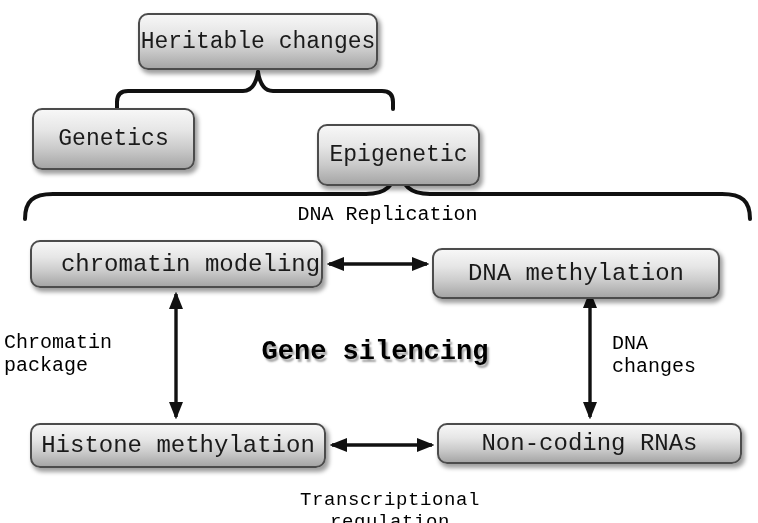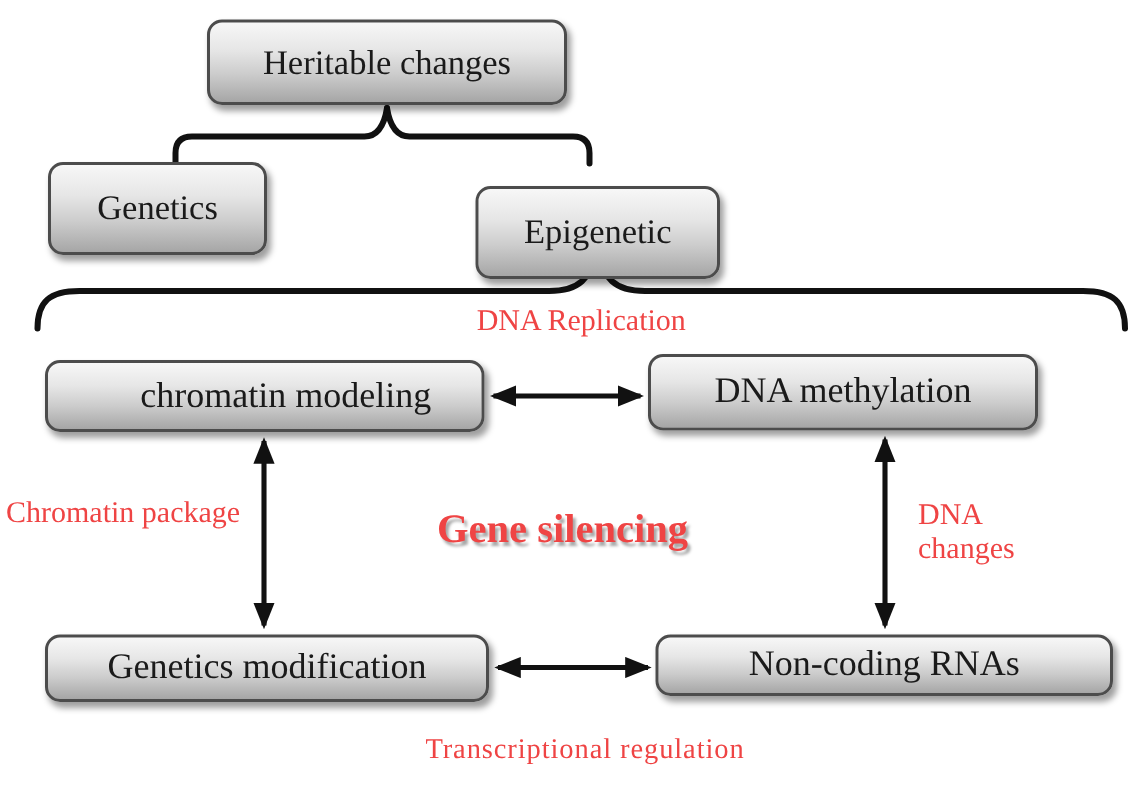--- a/index.html
+++ b/index.html
@@ -1,40 +1,40 @@
 <!DOCTYPE html>
 <html><head>
 <meta charset="utf-8">
 <style>
   html,body{margin:0;padding:0;background:#ffffff;}
   .canvas{
     position:relative;
     width:758px;height:523px;
     background:#ffffff;
     overflow:hidden;
-    font-family:Liberation Serif, serif;
+    font-family:Liberation Mono, monospace;
   }
   .connector-layer{position:absolute;left:0;top:0;width:758px;height:523px;}
   .node{
     position:absolute;box-sizing:border-box;
     border:2px solid #4c4c4c;border-radius:10px;
     background:linear-gradient(180deg,#f7f7f7 0%,#e6e6e6 35%,#cccccc 65%,#a6a6a6 100%);
     box-shadow:2.5px 3.5px 4px rgba(0,0,0,0.38);
     display:flex;align-items:center;justify-content:center;
     color:#1a1a1a;
   }
   .node-heritable{left:138px;top:13px;width:240px;height:57px;font-size:23px;}
-  .node-genetics{left:32px;top:108px;width:146px;height:62px;font-size:23px;}
+  .node-genetics{left:32px;top:108px;width:163px;height:62px;font-size:23px;}
   .node-epigenetic{left:317px;top:108px;width:163px;height:62px;font-size:23px;margin-top:16px;}
   .node-chromatin{left:30px;top:240px;width:293px;height:48px;font-size:24px;padding-left:28px;}
-  .node-methylation{left:432px;top:236px;width:260px;height:51px;font-size:24px;text-align:center;}
+  .node-methylation{left:432px;top:248px;width:288px;height:51px;font-size:24px;text-align:center;}
   .node-histone{left:30px;top:423px;width:296px;height:45px;font-size:24px;}
   .node-noncoding{left:437px;top:423px;width:305px;height:41px;font-size:24px;text-align:right;}
   .floating-label{
-    position:absolute;color:#ef4444;text-align:center;
+    position:absolute;color:#000000;text-align:center;
   }
   .label-dna-replication{left:280px;top:203px;width:215px;font-size:20px;}
   .label-gene-silencing{
     left:245px;top:337px;width:260px;
     font-size:27px;font-weight:bold;
     text-shadow:2px 3px 2px rgba(0,0,0,0.35);
   }
   .label-chromatin-package{left:4px;top:331px;width:158px;font-size:20px;text-align:left;}
   .label-dna-repair{left:612px;top:332px;width:100px;font-size:20px;text-align:left;}
   .label-transcriptional{left:262px;top:489px;width:256px;font-size:19px;letter-spacing:0.6px;}
@@ -60,21 +60,21 @@
     <line x1="332" y1="445" x2="432" y2="445" stroke="#111111" stroke-width="3.4" marker-start="url(#ah)" marker-end="url(#ah)"></line>
     <line x1="176" y1="294" x2="176" y2="417" stroke="#111111" stroke-width="3.4" marker-start="url(#ah)" marker-end="url(#ah)"></line>
     <line x1="590" y1="293" x2="590" y2="417" stroke="#111111" stroke-width="3.4" marker-start="url(#ah)" marker-end="url(#ah)"></line>
   </svg>
 
   <div class="node node-heritable">Heritable changes</div>
   <div class="node node-genetics">Genetics</div>
   <div class="node node-epigenetic">Epigenetic</div>
   <div class="node node-chromatin">chromatin modeling</div>
   <div class="node node-methylation">DNA methylation</div>
-  <div class="node node-histone">Genetics modification</div>
+  <div class="node node-histone">Histone methylation</div>
   <div class="node node-noncoding">Non-coding RNAs</div>
 
   <div class="floating-label label-dna-replication">DNA Replication</div>
   <div class="floating-label label-gene-silencing">Gene silencing</div>
   <div class="floating-label label-chromatin-package">Chromatin package</div>
   <div class="floating-label label-dna-repair">DNA changes</div>
   <div class="floating-label label-transcriptional">Transcriptional regulation</div>
 
 </div>
 

